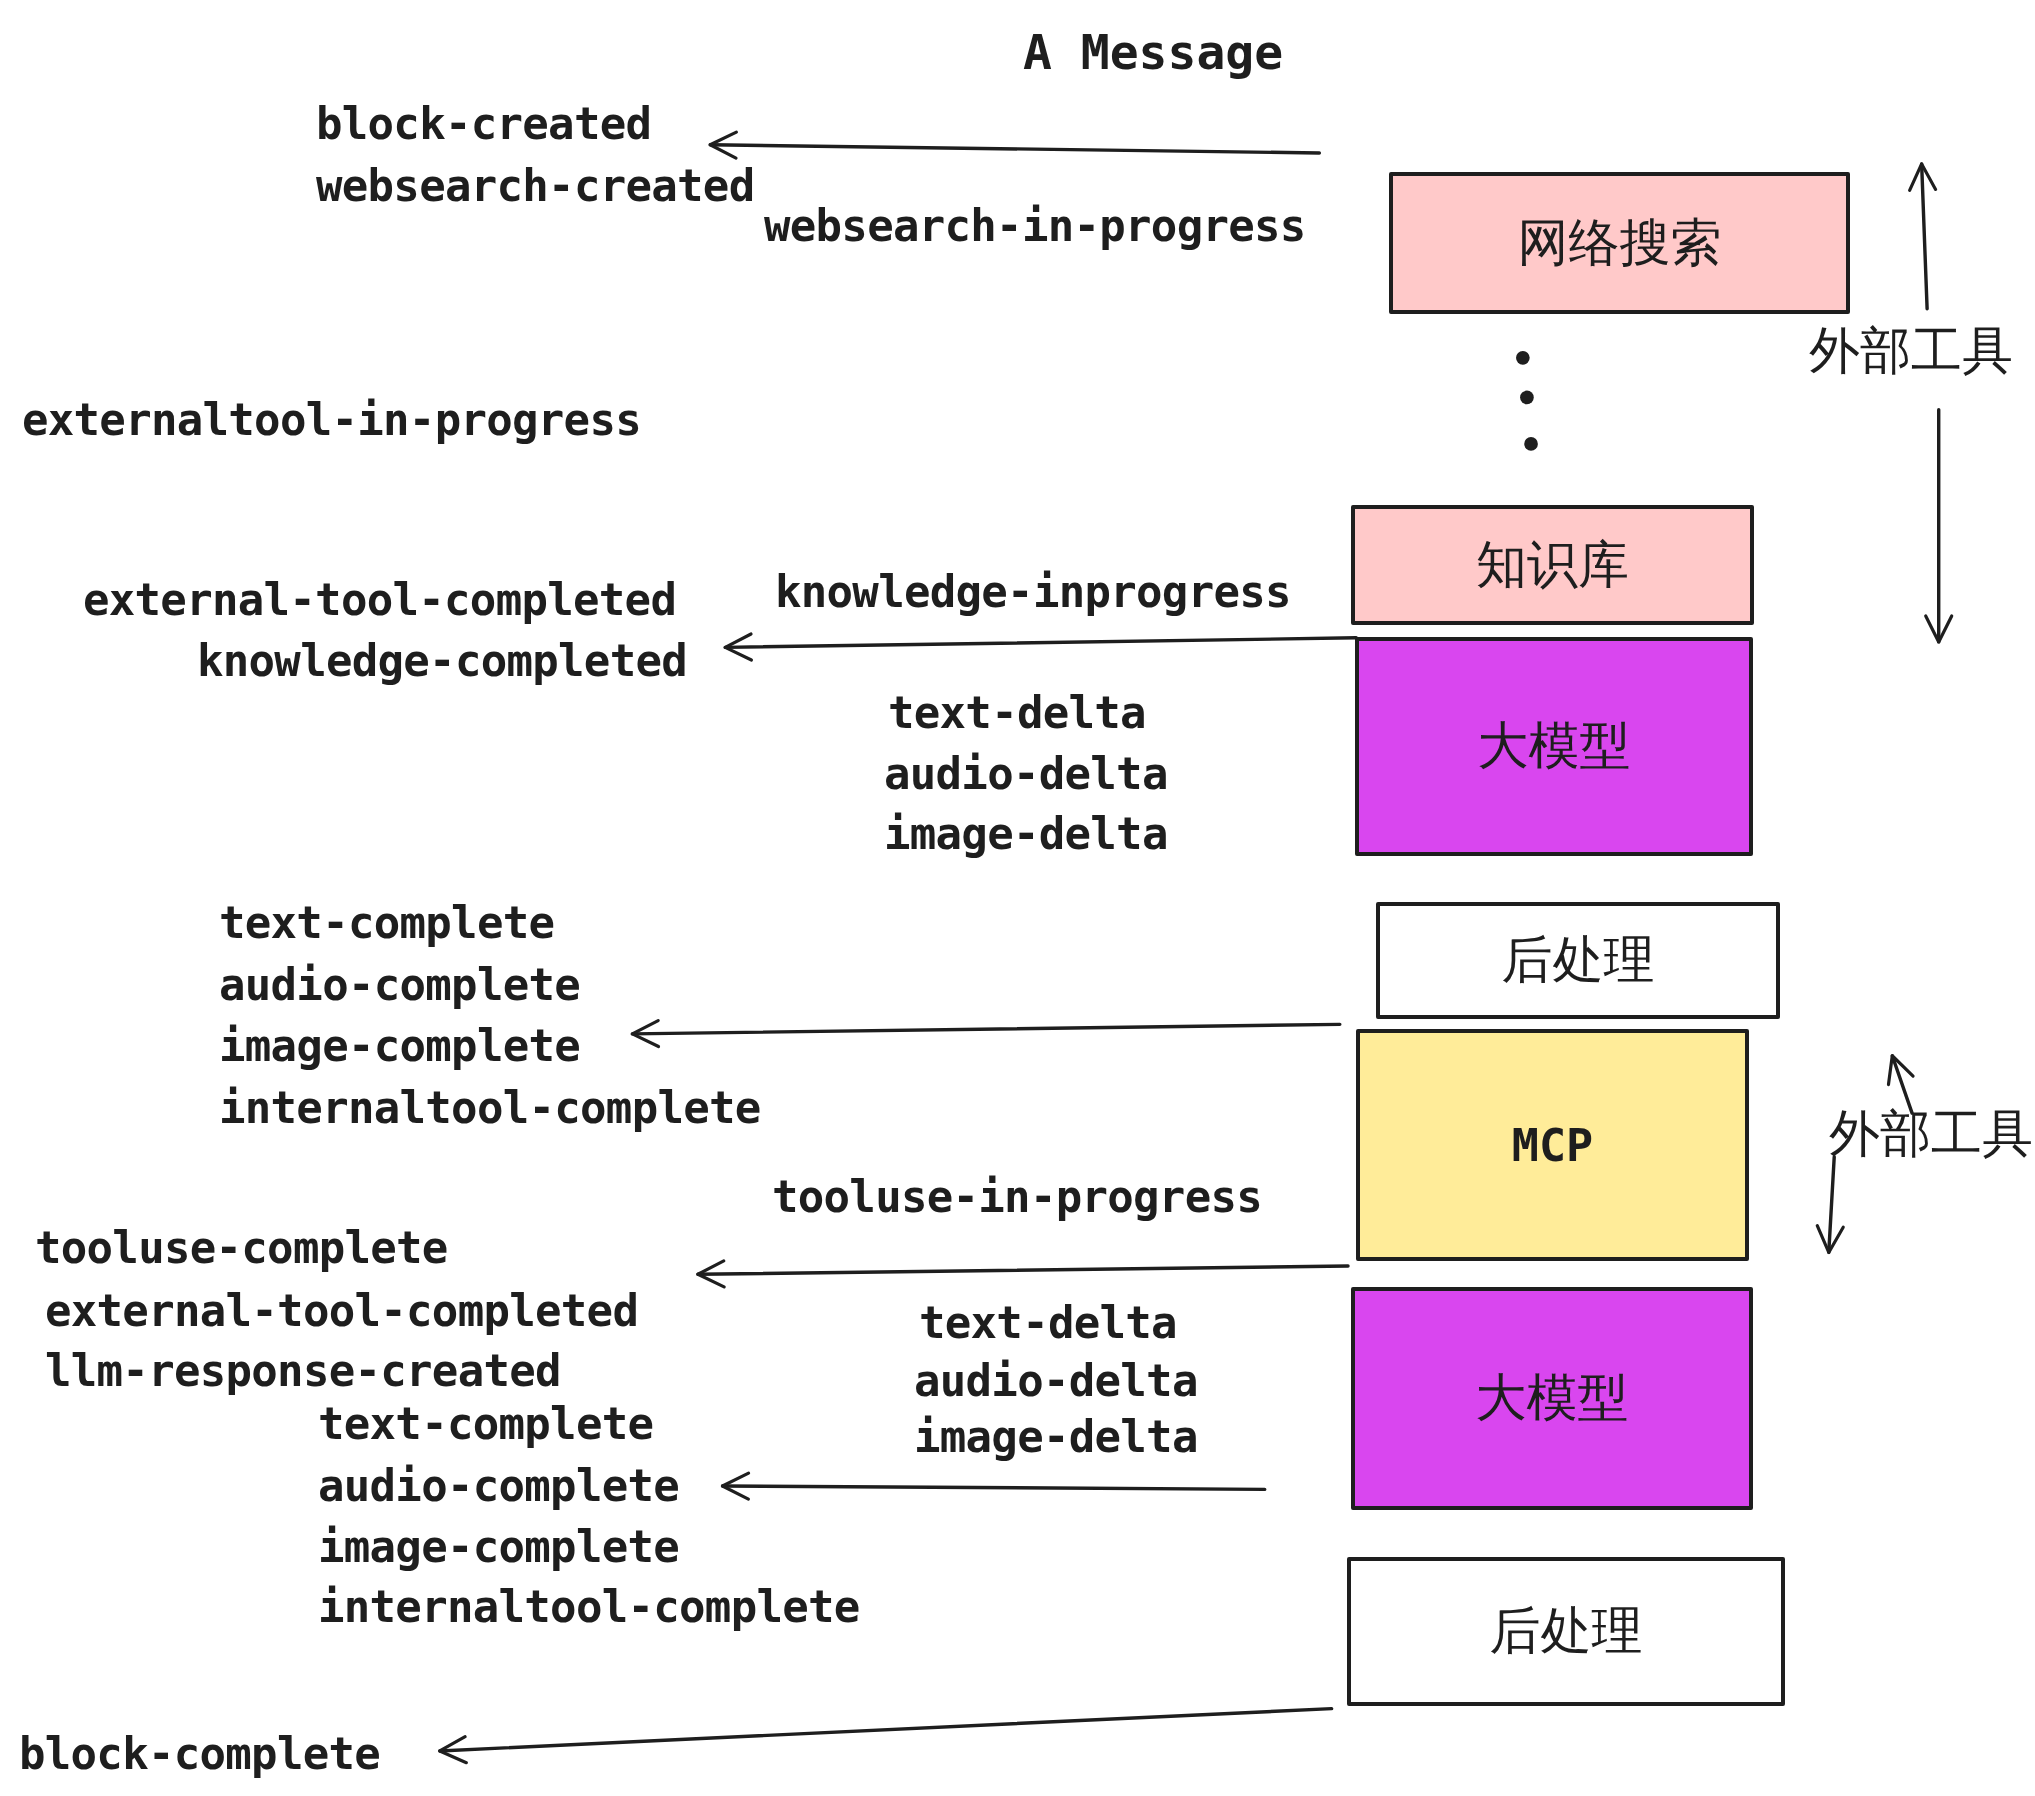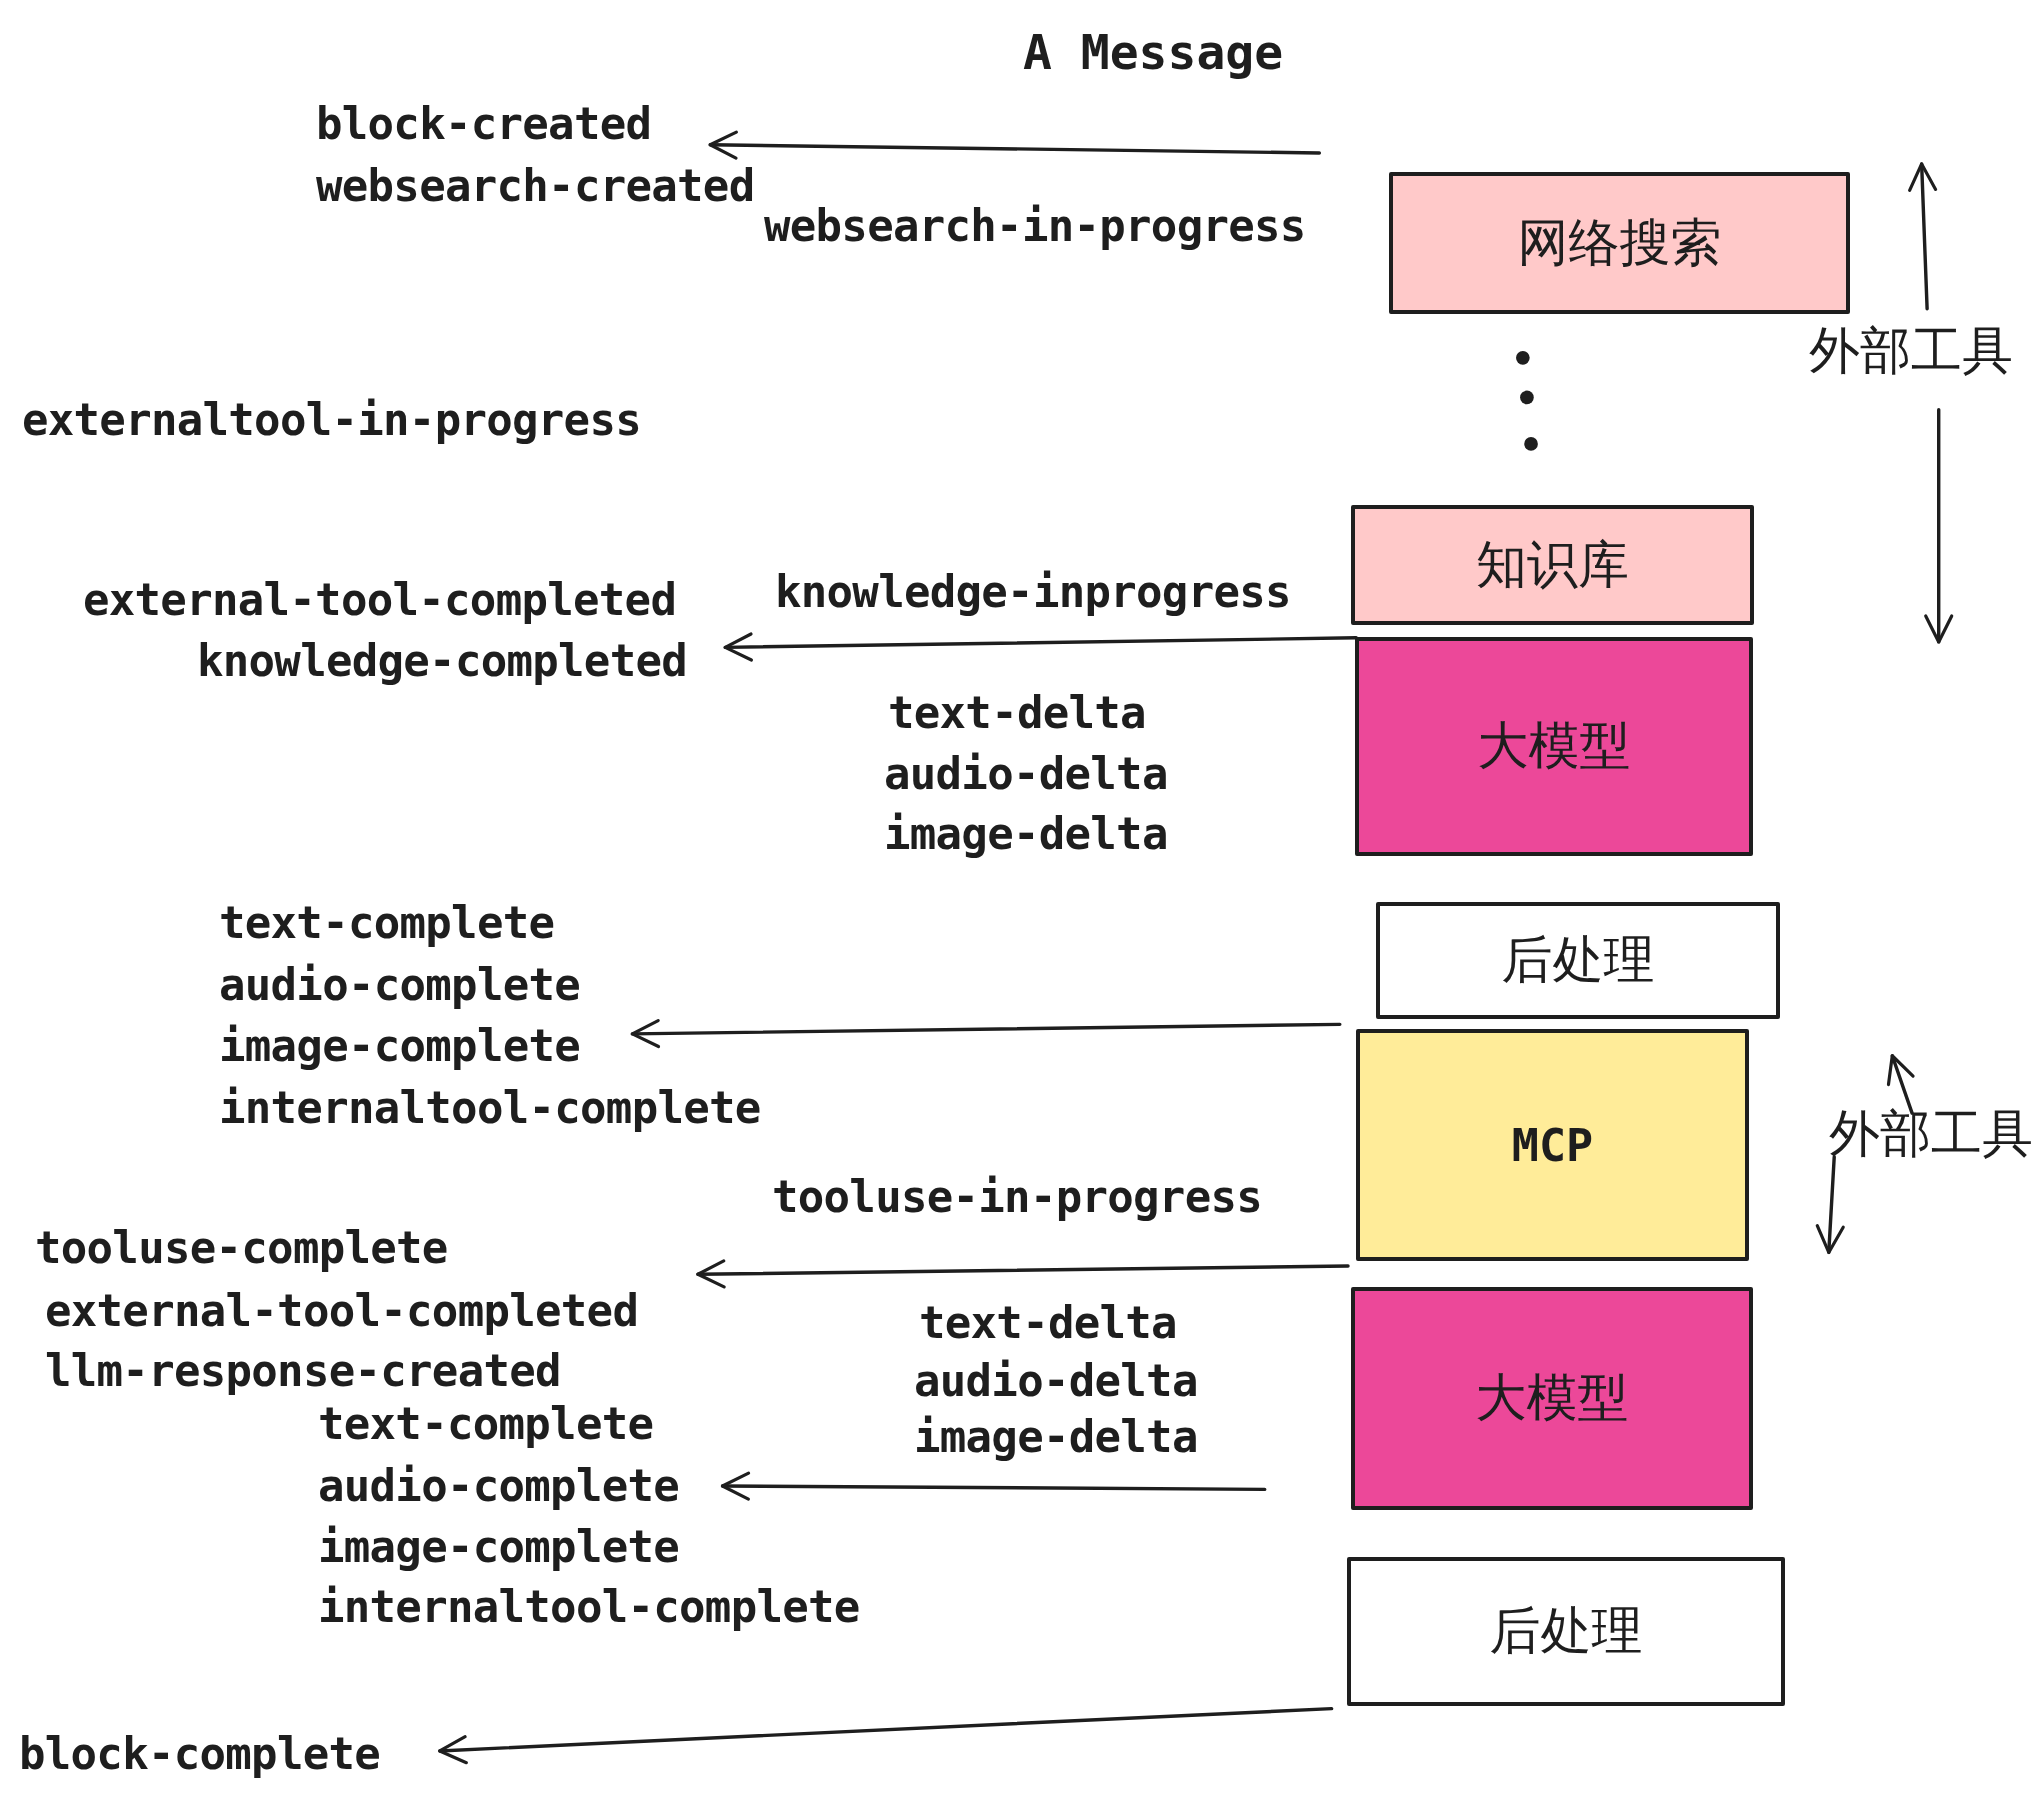--- a/index.html
+++ b/index.html
@@ -11,21 +11,21 @@
          transform:translateY(-50%);}
   .event{position:absolute;font-size:44px;font-weight:600;white-space:nowrap;
          transform:translateY(-50%);letter-spacing:-0.7px;}
   .node{position:absolute;border:4.1px solid #1e1e1e;border-radius:2px;
         display:flex;align-items:center;justify-content:center;box-sizing:border-box;}
   .node .lbl{font-family:"DejaVu Sans","Liberation Sans",sans-serif;
              font-size:51px;font-weight:500;white-space:nowrap;}
   .node .lbl.mono{font-family:"DejaVu Sans Mono","Liberation Mono",monospace;
                   font-size:45px;font-weight:600;}
   .fill-pink{background:#ffc9c9;}
-  .fill-green{background:#ec4899;}
+  .fill-green{background:#d946ef;}
   .fill-yellow{background:#ffec99;}
   .fill-white{background:#ffffff;}
   .side-label{position:absolute;font-family:"DejaVu Sans","Liberation Sans",sans-serif;
               font-size:51px;font-weight:500;white-space:nowrap;transform:translateY(-50%);}
 </style>
 </head>
 <body>
 
 <div class="canvas">
 

